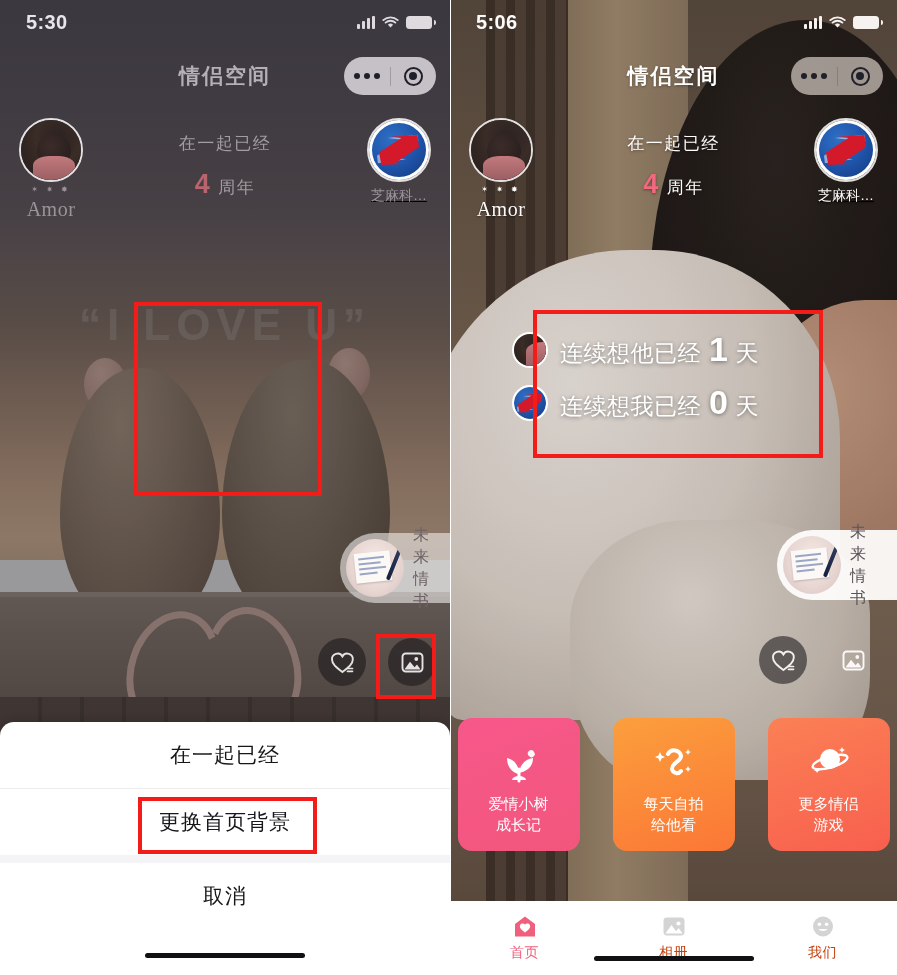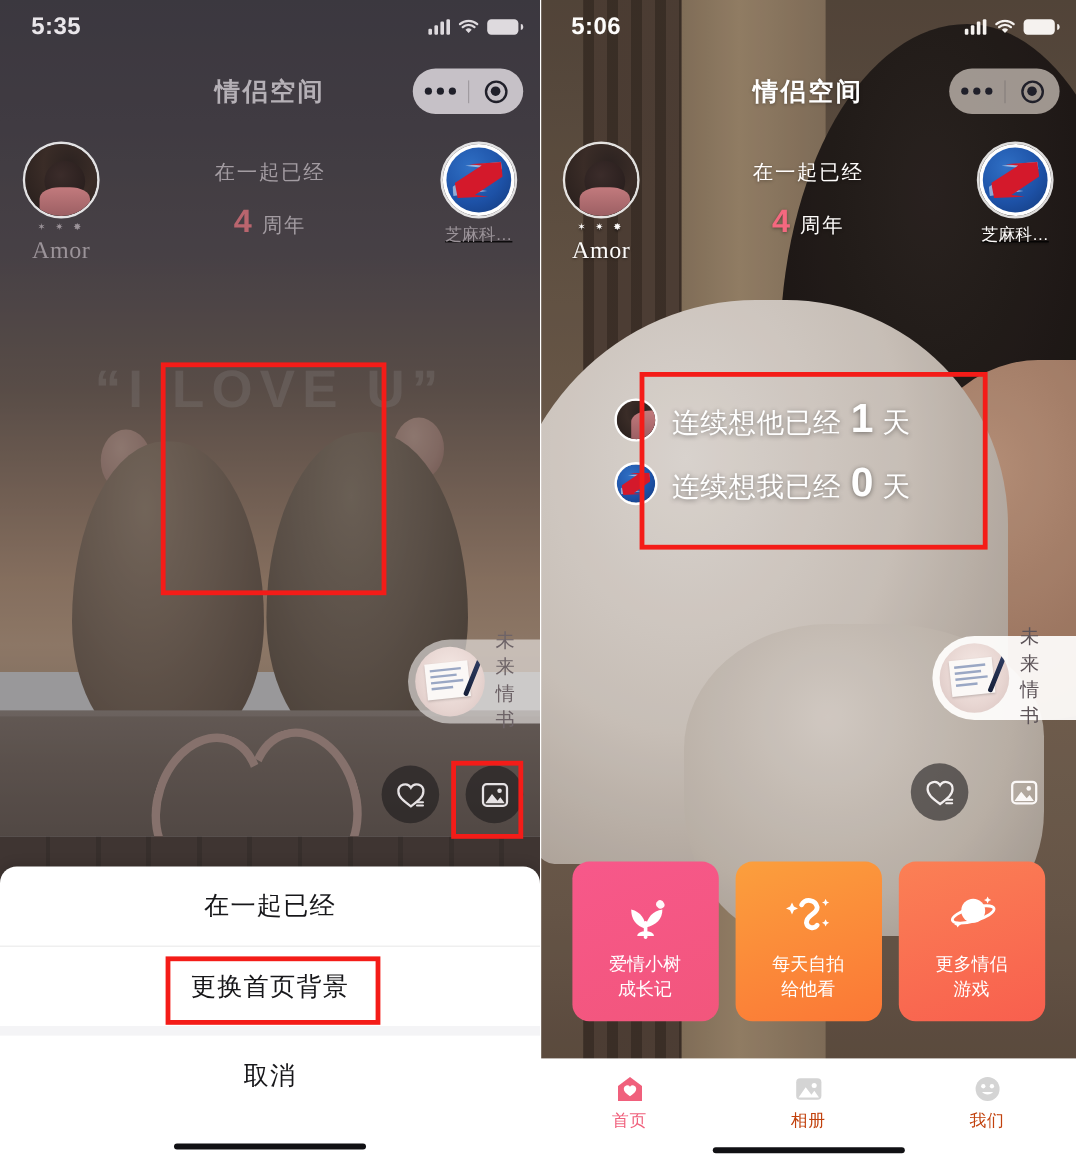--- a/index.html
+++ b/index.html
@@ -305,32 +305,32 @@
   .gotit {
     position: absolute; left: 50%; transform: translateX(-50%); top: 465px;
     padding: 9px 26px; border: 1.6px solid rgba(255,255,255,.92);
     border-radius: 22px; color: #ffffff; font-size: 18px; letter-spacing: 1.5px;
     z-index: 28; text-shadow: 0 1px 3px rgba(0,0,0,.3);
     background: rgba(255,255,255,0.06);
   }
 
   
   .cards { position: absolute; left: 0; top: 718px; width: 100%; z-index: 26;
-           display: flex; justify-content: center; gap: 14px; }
+           display: flex; justify-content: center; gap: 33px; }
   .card {
     width: 122px; height: 133px; border-radius: 14px;
     display: flex; flex-direction: column; align-items: center;
     padding-top: 18px; color: #ffffff;
   }
   .card-icon { height: 52px; display:flex; align-items:center; justify-content:center; }
   .card-label { font-size: 15px; line-height: 21px; text-align: center; margin-top: 5px; }
 
   
   .tabbar {
-    position: absolute; left: 0; bottom: 0; width: 100%; height: 93px;
+    position: absolute; left: 0; bottom: 0; width: 100%; height: 74px;
     background: #ffffff; z-index: 36; display: flex; padding-top: 11px;
   }
   .tab { flex: 1; display: flex; flex-direction: column; align-items: center; }
   .tab-icon { height: 28px; display:flex; align-items:center; justify-content:center; }
   .tab-label { font-size: 14px; margin-top: 4px; letter-spacing: .5px; }
   .tab.active .tab-label { color: #f0607c; }
   .tab .tab-label { color: #c2410c; }
   .hb-right { bottom: 14px; }
 
   .divider-v { position: absolute; left: 450px; top: 0; width: 1px; height: 975px; background: #ffffff; z-index: 50; }
@@ -350,21 +350,21 @@
       <div class="ham hamA"></div>
       <div class="ham hamB"></div>
       <div class="bgL-ledge"></div>
       <div class="tail tailA"></div>
       <div class="tail tailB"></div>
       <div class="bgL-deck"></div>
       <div class="bgL-dim"></div>
     </div>
 
     <div class="statusbar sb-dark">
-      <div class="sb-time">5:35</div>
+      <div class="sb-time">5:30</div>
       <div class="sb-right">
         <div class="ic-cell">
             <i></i>
             <i></i>
             <i></i>
             <i></i>
           </div>
         <svg width="17" height="13" viewBox="0 0 17 13">
           <path d="M8.5 11.6 L5.9 8.8 a3.8 3.8 0 0 1 5.2 0 Z" fill="#dedade"></path>
           <path d="M3.6 6.6 a7.2 7.2 0 0 1 9.8 0" stroke="#dedade" stroke-width="1.9" fill="none" stroke-linecap="round"></path>

